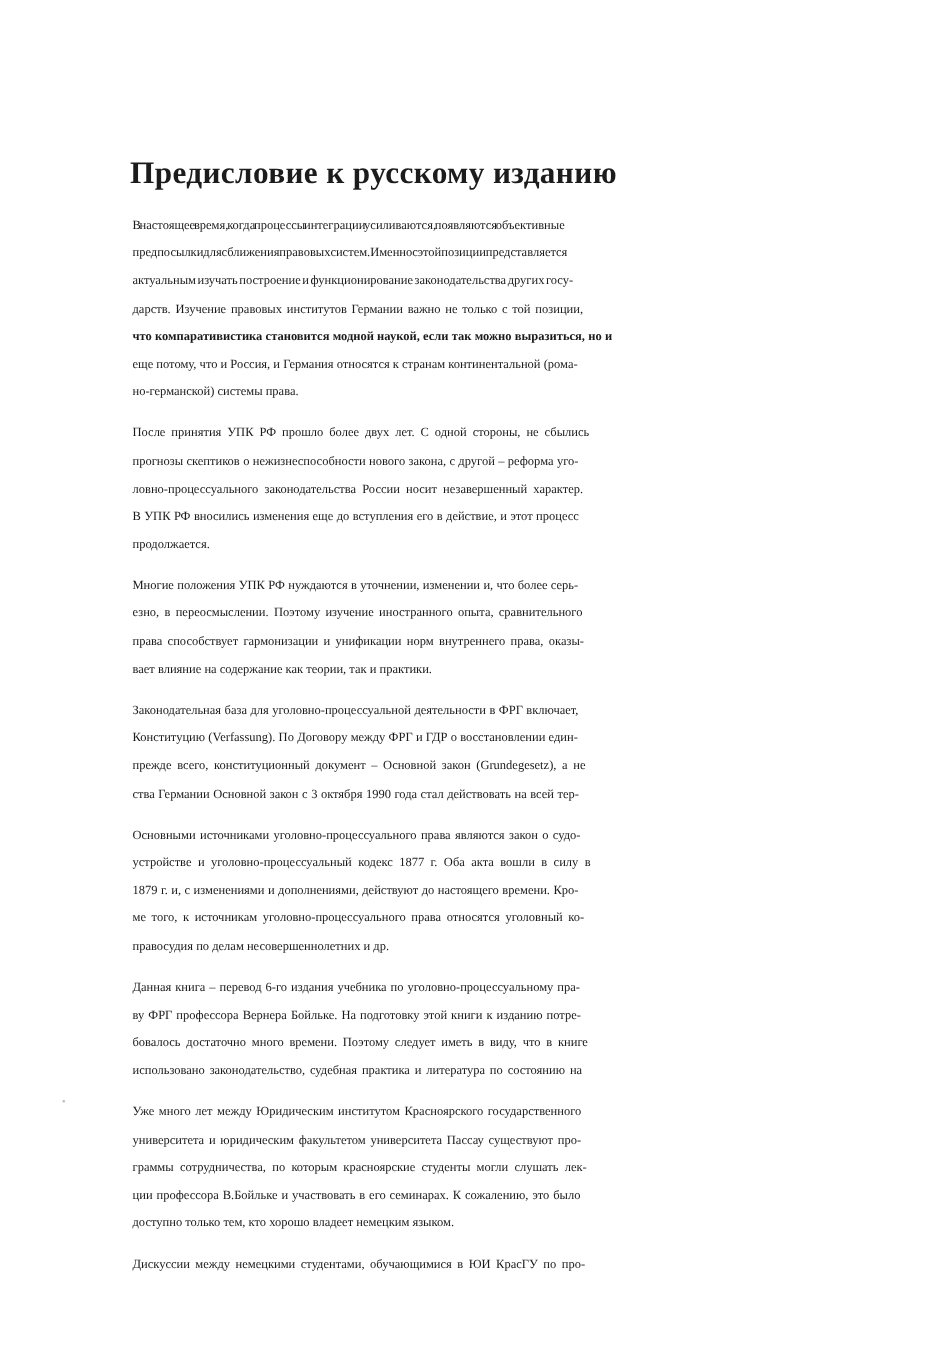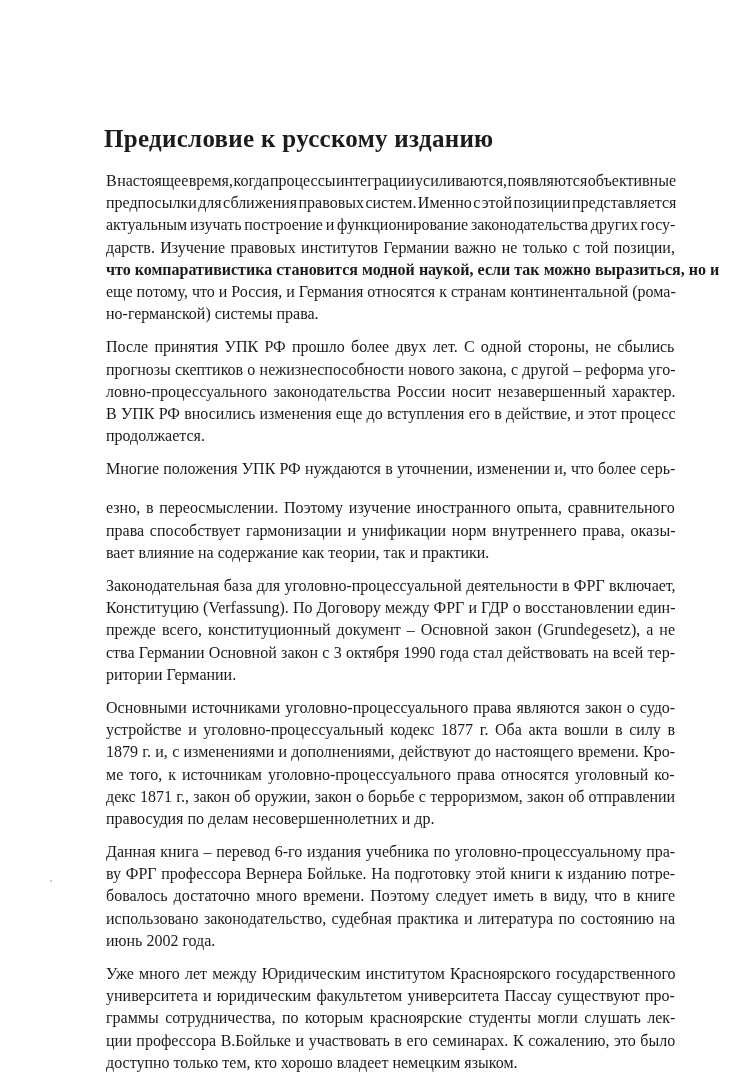--- a/index.html
+++ b/index.html
@@ -12,21 +12,21 @@
   .title {
     position: absolute; left: 104px; top: 108px;
     font-size: 25px; font-weight: bold; letter-spacing: 0.3px;
     color: #1c1c1c; white-space: nowrap;
   }
   .body {
     position: absolute; left: 106px; top: 170px; width: 555px;
   }
   .para { margin: 0 0 11px 0; }
   .line {
-    display: block; font-size: 16px; line-height: 22.2px;
+    display: block; font-size: 10px; line-height: 22.2px;
     white-space: nowrap; text-align: justify; text-align-last: justify;
     height: 22.2px; overflow: visible;
   }
   .line.last { text-align-last: left; }
   .margin-mark {
     position: absolute; left: 50px; top: 880px; width: 2px; height: 2px;
     background: #bbbbbb; border-radius: 50%;
   }
 </style>
 </head>
@@ -46,45 +46,42 @@
       </div>
       <div class="para">
         <span class="line" style="display: block; text-align: left; text-align-last: left; word-spacing: 2.25px;">После принятия УПК РФ прошло более двух лет. С одной стороны, не сбылись</span>
         <span class="line" style="display: block; text-align: left; text-align-last: left; word-spacing: 0.2px;">прогнозы скептиков о нежизнеспособности нового закона, с другой – реформа уго-</span>
         <span class="line" style="display: block; text-align: left; text-align-last: left; word-spacing: 2.4px;">ловно-процессуального законодательства России носит незавершенный характер.</span>
         <span class="line" style="display: block; text-align: left; text-align-last: left; word-spacing: 0.230769px;">В УПК РФ вносились изменения еще до вступления его в действие, и этот процесс</span>
         <span class="line last" style="display: block; text-align: left; text-align-last: left;">продолжается.</span>
       </div>
       <div class="para">
         <span class="line" style="display: block; text-align: left; text-align-last: left; word-spacing: 0.181818px;">Многие положения УПК РФ нуждаются в уточнении, изменении и, что более серь-</span>
-        <span class="line" style="display: block; text-align: center; text-align-last: left; word-spacing: 1.71429px; margin-top: 17px;">езно, в переосмыслении. Поэтому изучение иностранного опыта, сравнительного</span>
+        <span class="line" style="display: block; text-align: center; text-align-last: left; word-spacing: 1.71429px;">езно, в переосмыслении. Поэтому изучение иностранного опыта, сравнительного</span>
         <span class="line" style="display: block; text-align: left; text-align-last: left; word-spacing: 1.75px;">права способствует гармонизации и унификации норм внутреннего права, оказы-</span>
         <span class="line last" style="display: block; text-align: left; text-align-last: left;">вает влияние на содержание как теории, так и практики.</span>
       </div>
       <div class="para">
         <span class="line" style="display: block; text-align: left; text-align-last: left; word-spacing: 0.285714px;">Законодательная база для уголовно-процессуальной деятельности в ФРГ включает,</span>
         <span class="line" style="display: block; text-align: left; text-align-last: left; word-spacing: 0.1px;">Конституцию (Verfassung). По Договору между ФРГ и ГДР о восстановлении един-</span>
         <span class="line" style="display: block; text-align: left; text-align-last: left; word-spacing: 2px;">прежде всего, конституционный документ – Основной закон (Grundegesetz), а не</span>
         <span class="line" style="display: block; text-align: left; text-align-last: left; word-spacing: 0.307692px;">ства Германии Основной закон с 3 октября 1990 года стал действовать на всей тер-</span>
-        <span class="line last" style="display: block; text-align: left; text-align-last: left;">ритории Германии.</span>
       </div>
       <div class="para">
         <span class="line" style="display: block; text-align: left; text-align-last: left; word-spacing: 1px;">Основными источниками уголовно-процессуального права являются закон о судо-</span>
         <span class="line" style="display: block; text-align: left; text-align-last: left; word-spacing: 2.63636px;">устройстве и уголовно-процессуальный кодекс 1877 г. Оба акта вошли в силу в</span>
         <span class="line" style="display: block; text-align: left; text-align-last: left; word-spacing: 0.272727px;">1879 г. и, с изменениями и дополнениями, действуют до настоящего времени. Кро-</span>
         <span class="line" style="display: block; text-align: center; text-align-last: left; word-spacing: 2px;">ме того, к источникам уголовно-процессуального права относятся уголовный ко-</span>
-        <span class="line" style="display: block; text-align: left; text-align-last: left; word-spacing: 0.230769px;">декс 1871 г., закон об оружии, закон о борьбе с терроризмом, закон об отправлении</span>
         <span class="line last" style="display: block; text-align: left; text-align-last: left;">правосудия по делам несовершеннолетних и др.</span>
       </div>
       <div class="para">
         <span class="line" style="display: block; text-align: left; text-align-last: left; word-spacing: 0.666667px;">Данная книга – перевод 6-го издания учебника по уголовно-процессуальному пра-</span>
         <span class="line" style="display: block; text-align: left; text-align-last: left; word-spacing: 0.727273px;">ву ФРГ профессора Вернера Бойльке. На подготовку этой книги к изданию потре-</span>
         <span class="line" style="display: block; text-align: left; text-align-last: left; word-spacing: 2.09091px;">бовалось достаточно много времени. Поэтому следует иметь в виду, что в книге</span>
         <span class="line" style="display: block; text-align: left; text-align-last: left; word-spacing: 1.375px;">использовано законодательство, судебная практика и литература по состоянию на</span>
-        <span class="line last" style="display: block; text-align: left; text-align-last: left;">июнь 2002 года.</span>
       </div>
       <div class="para">
         <span class="line" style="display: block; text-align: left; text-align-last: left; word-spacing: 1.14286px;">Уже много лет между Юридическим институтом Красноярского государственного</span>
         <span class="line" style="display: block; text-align: center; text-align-last: left; word-spacing: 1.28571px;">университета и юридическим факультетом университета Пассау существуют про-</span>
         <span class="line" style="display: block; text-align: center; text-align-last: left; word-spacing: 2.5px;">граммы сотрудничества, по которым красноярские студенты могли слушать лек-</span>
         <span class="line" style="display: block; text-align: right; text-align-last: left; word-spacing: 0.636364px;">ции профессора В.Бойльке и участвовать в его семинарах. К сожалению, это было</span>
         <span class="line last" style="display: block; text-align: left; text-align-last: left;">доступно только тем, кто хорошо владеет немецким языком.</span>
       </div>
       <div class="para">
         <span class="line" style="display: block; text-align: left; text-align-last: left; word-spacing: 1.88889px;">Дискуссии между немецкими студентами, обучающимися в ЮИ КрасГУ по про-</span>

